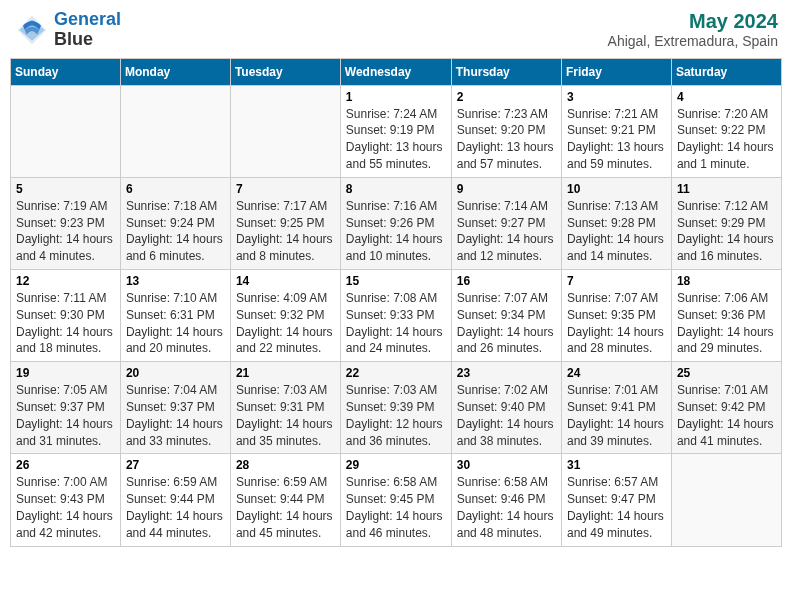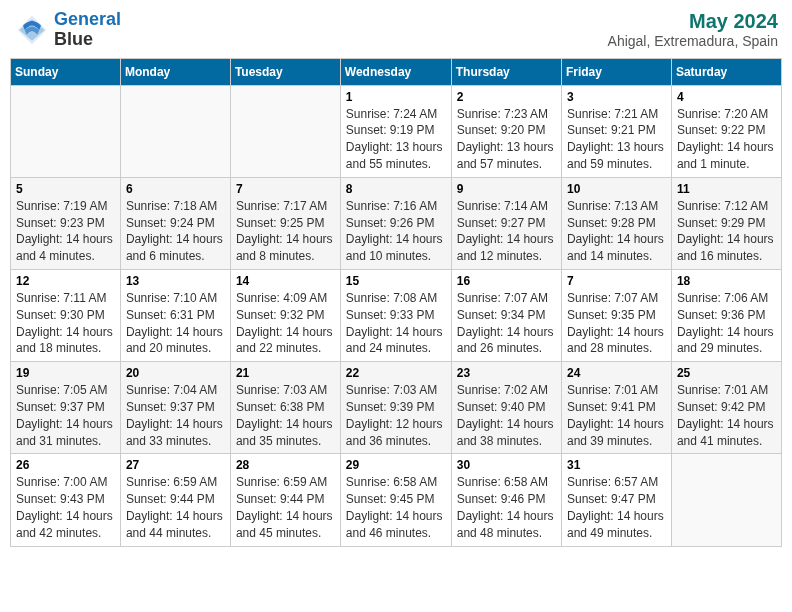--- a/index.html
+++ b/index.html
@@ -289,21 +289,21 @@
         <div class="day-info">
           <span>Sunrise: 7:04 AM</span><br>
           <span>Sunset: 9:37 PM</span><br>
           <span>Daylight: 14 hours and 33 minutes.</span>
         </div>
       </td>
         <td>
         <span class="day-number">21</span>
         <div class="day-info">
           <span>Sunrise: 7:03 AM</span><br>
-          <span>Sunset: 6:38 PM</span><br>
+          <span>Sunset: 9:31 PM</span><br>
           <span>Daylight: 14 hours and 35 minutes.</span>
         </div>
       </td>
         <td>
         <span class="day-number">22</span>
         <div class="day-info">
           <span>Sunrise: 7:03 AM</span><br>
           <span>Sunset: 9:39 PM</span><br>
           <span>Daylight: 12 hours and 36 minutes.</span>
         </div>

